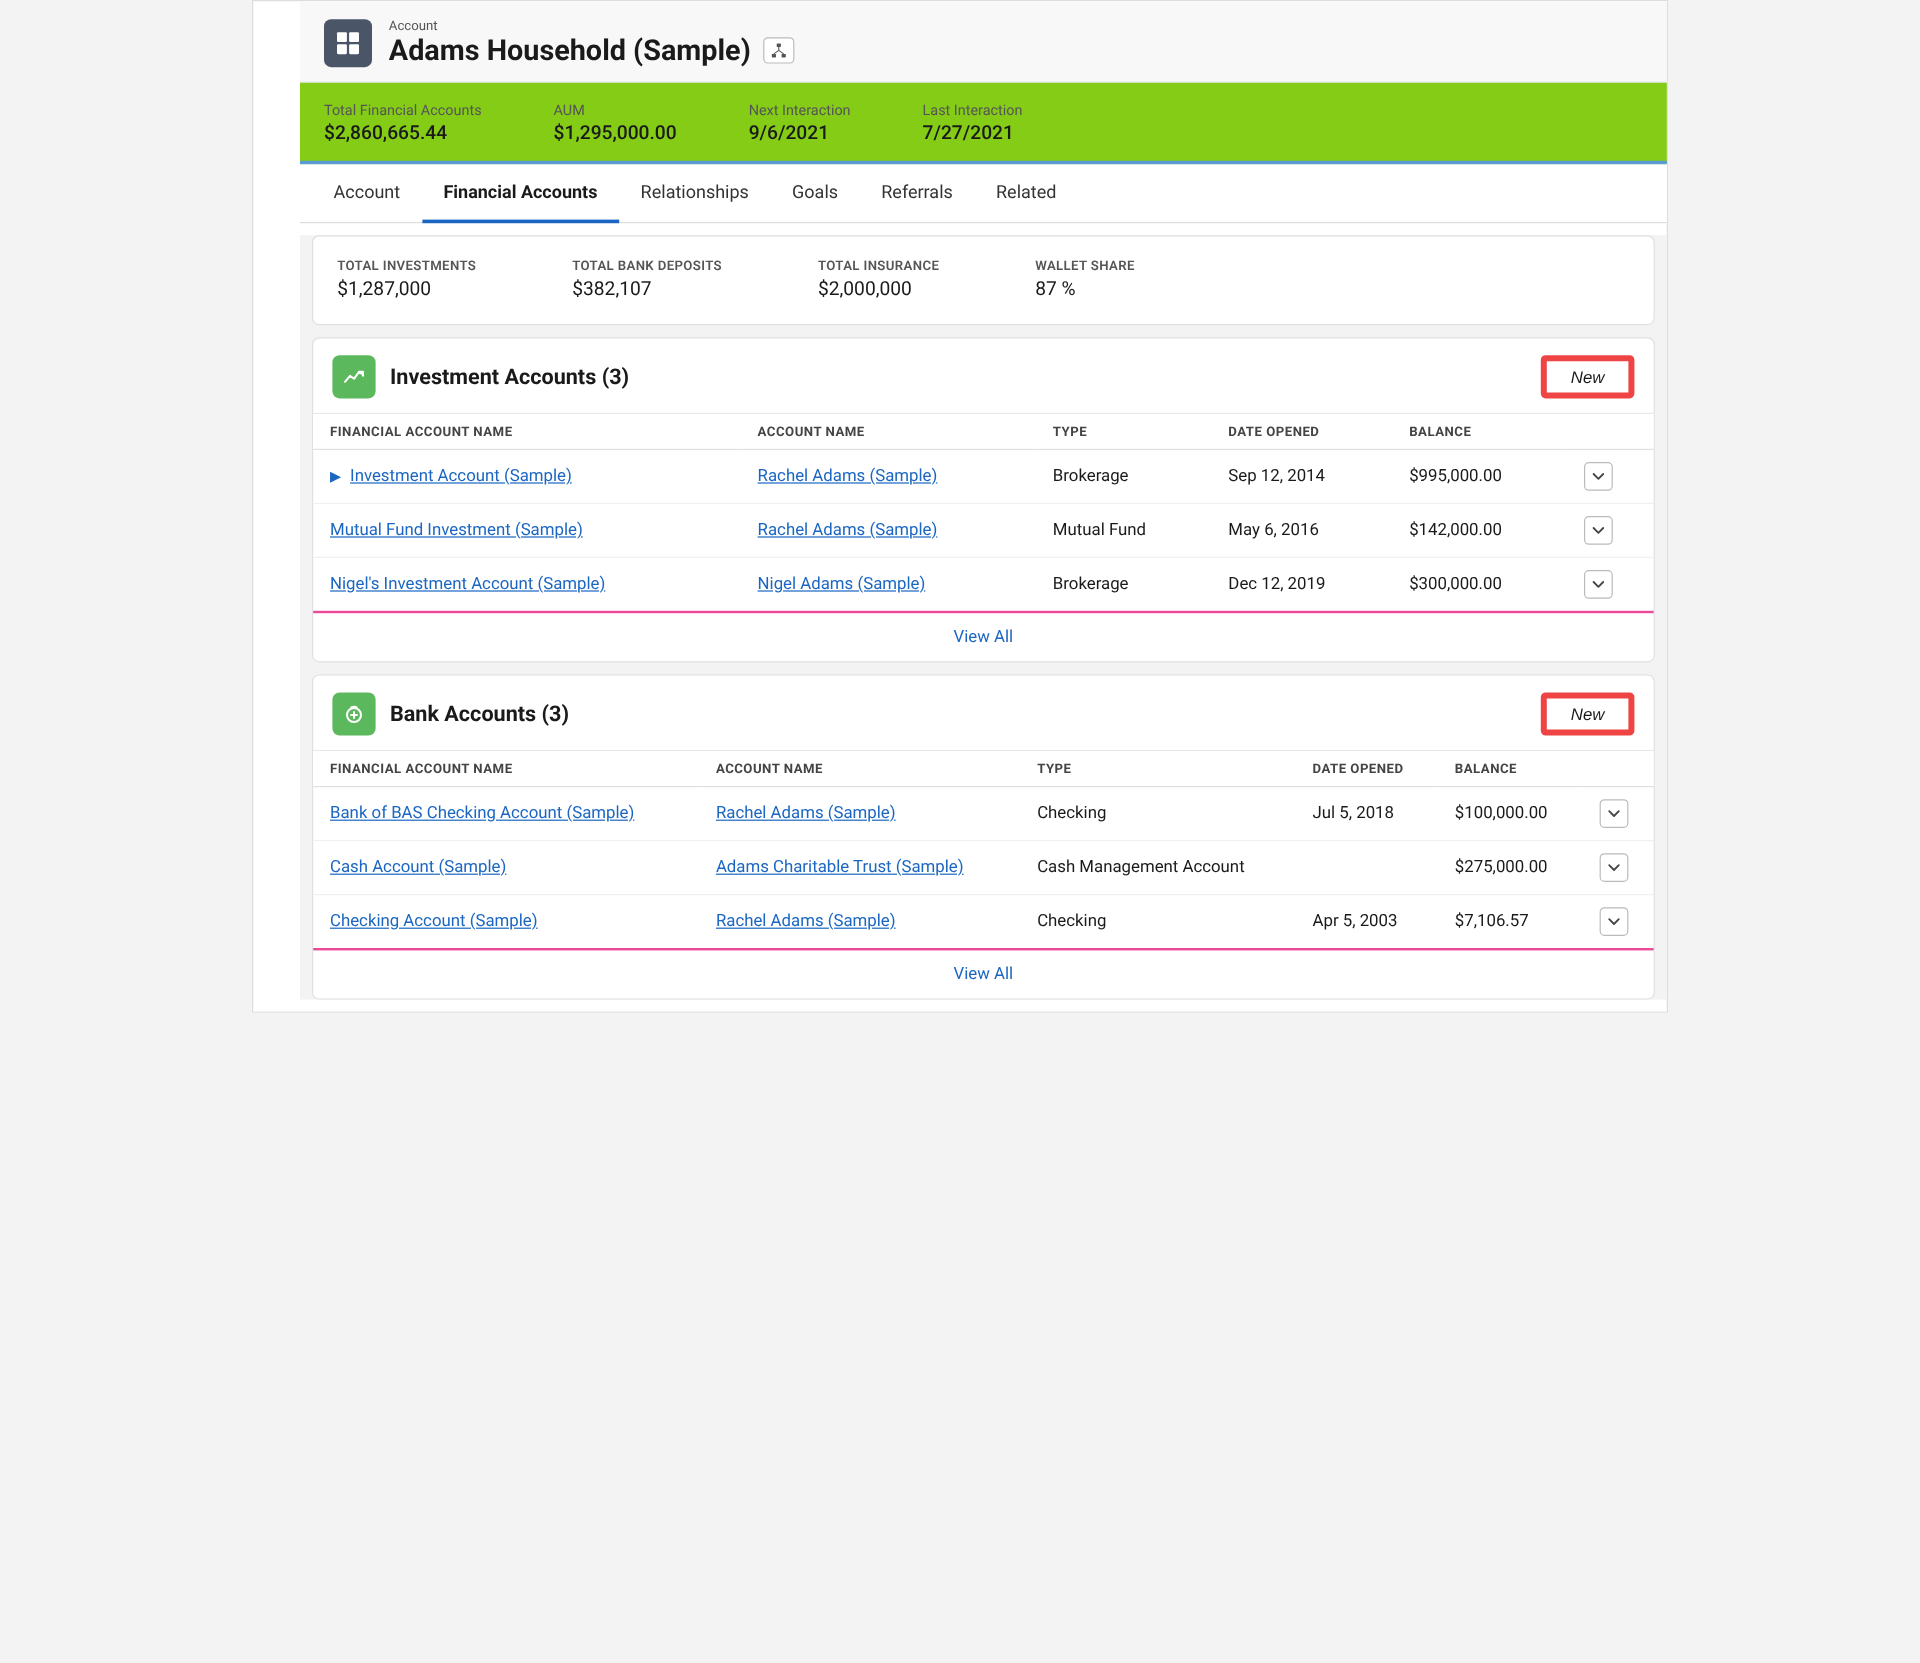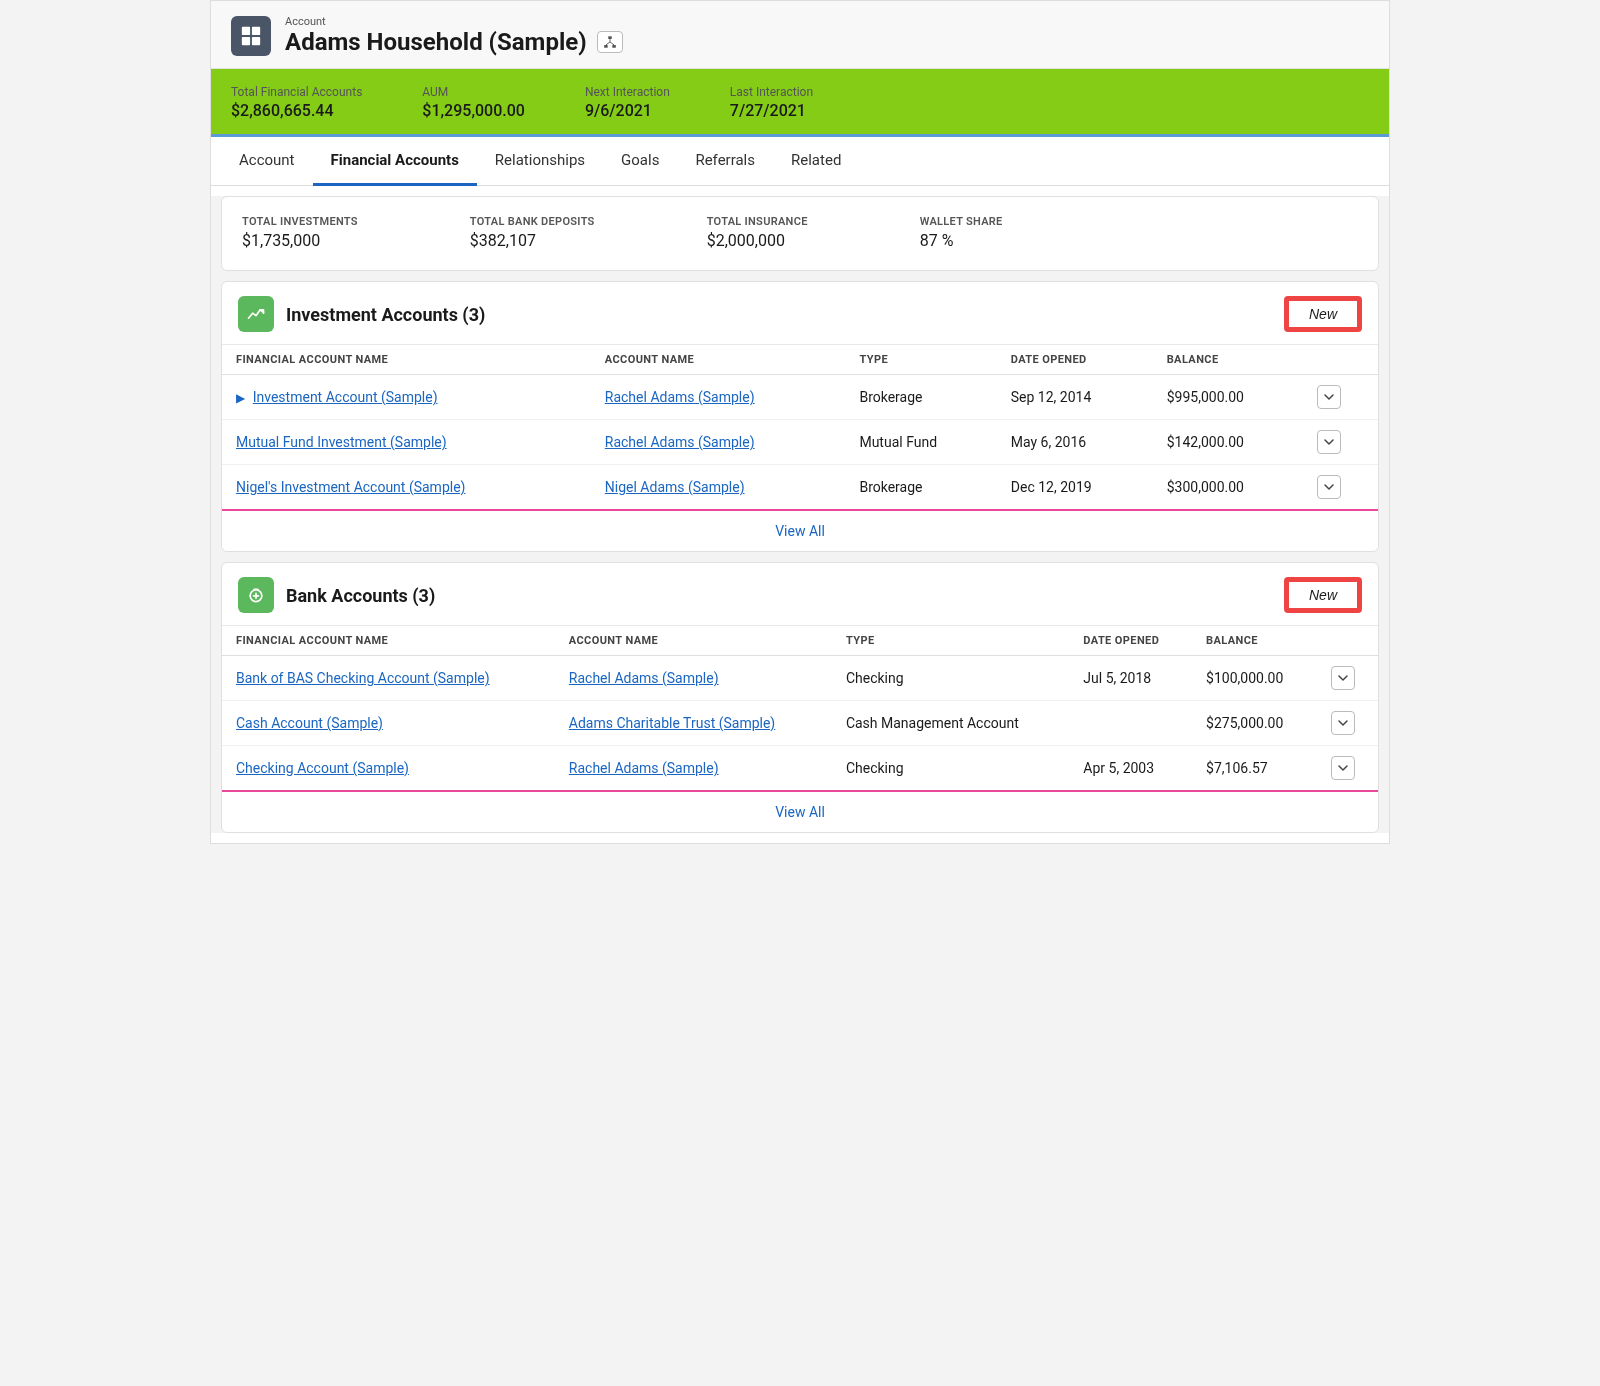--- a/index.html
+++ b/index.html
@@ -1,18 +1,18 @@
 <!DOCTYPE html>
 <html><head>
   <meta charset="utf-8">
   <style>
     * { box-sizing: border-box; margin: 0; padding: 0; }
     body { font-family: -apple-system, BlinkMacSystemFont, 'Segoe UI', Roboto, sans-serif; background: #f3f3f3; color: #1a1a1a; font-size: 14px; }
 
-    .app-container { background: #fff; max-width: 1180px; margin: 0 auto; border: 1px solid #ddd; }
+    .app-container { background: #fff; max-width: 1180px; margin: 0 auto; border: 1px solid #ddd; padding-left: 39px; }
 
     
     .account-header { background: #f8f8f8; border-bottom: 1px solid #e0e0e0; padding: 14px 20px 12px; display: flex; align-items: center; gap: 14px; }
     .account-icon { width: 40px; height: 40px; background: #4a5568; border-radius: 6px; display: flex; align-items: center; justify-content: center; flex-shrink: 0; }
     .account-icon svg { width: 22px; height: 22px; fill: #fff; }
     .account-title-block { display: flex; flex-direction: column; }
     .account-label { font-size: 11px; color: #555; }
     .account-name { font-size: 24px; font-weight: 700; color: #1a1a1a; display: flex; align-items: center; gap: 10px; }
     .hierarchy-btn { width: 26px; height: 22px; border: 1px solid #bbb; border-radius: 4px; background: #fff; cursor: pointer; display: flex; align-items: center; justify-content: center; }
     .hierarchy-btn svg { width: 14px; height: 14px; fill: #555; }
@@ -32,21 +32,21 @@
     .content { background: #f3f3f3; padding: 0; }
 
     
     .summary-section { background: #fff; margin: 10px 10px; border: 1px solid #e0e0e0; border-radius: 6px; padding: 18px 20px 20px; }
     .section-header { display: flex; align-items: center; gap: 12px; margin-bottom: 18px; }
     .section-icon { width: 36px; height: 36px; background: #5cb85c; border-radius: 6px; display: flex; align-items: center; justify-content: center; flex-shrink: 0; }
     .section-icon svg { width: 20px; height: 20px; fill: #fff; }
     .section-icon.green { background: #5cb85c; }
     .section-icon.green2 { background: #5cb85c; }
     .section-title { font-size: 18px; font-weight: 700; }
-    .summary-stats { display: flex; gap: 112px; }
+    .summary-stats { display: flex; gap: 80px; }
     .summary-stat { display: flex; flex-direction: column; gap: 3px; }
     .summary-stat-label { font-size: 11px; font-weight: 600; color: #555; text-transform: uppercase; letter-spacing: 0.3px; }
     .summary-stat-value { font-size: 16px; color: #1a1a1a; }
 
     
     .accounts-section { background: #fff; margin: 10px 10px; border: 1px solid #e0e0e0; border-radius: 6px; }
     .accounts-section-header { display: flex; align-items: center; justify-content: space-between; padding: 14px 16px 12px; border-bottom: 1px solid #e8e8e8; }
     .accounts-section-left { display: flex; align-items: center; gap: 12px; }
     .new-btn { padding: 5px 20px; border: 5px solid #ef4444; border-radius: 4px; background: #fff; font-size: 14px; cursor: pointer; color: #1a1a1a; font-style: italic; }
 
@@ -121,21 +121,21 @@
     <div class="tab-item">Referrals</div>
     <div class="tab-item">Related</div>
   </div>
 
   <div class="content">
 
     <div class="summary-section">
       <div class="summary-stats" id="summary-stats-container">
       <div class="summary-stat">
             <span class="summary-stat-label">TOTAL INVESTMENTS</span>
-            <span class="summary-stat-value">$1,735,000</span>
+            <span class="summary-stat-value">$1,287,000</span>
           </div>
           <div class="summary-stat">
             <span class="summary-stat-label">TOTAL BANK DEPOSITS</span>
             <span class="summary-stat-value">$382,107</span>
           </div>
           <div class="summary-stat">
             <span class="summary-stat-label">TOTAL INSURANCE</span>
             <span class="summary-stat-value">$2,000,000</span>
           </div>
           <div class="summary-stat">

